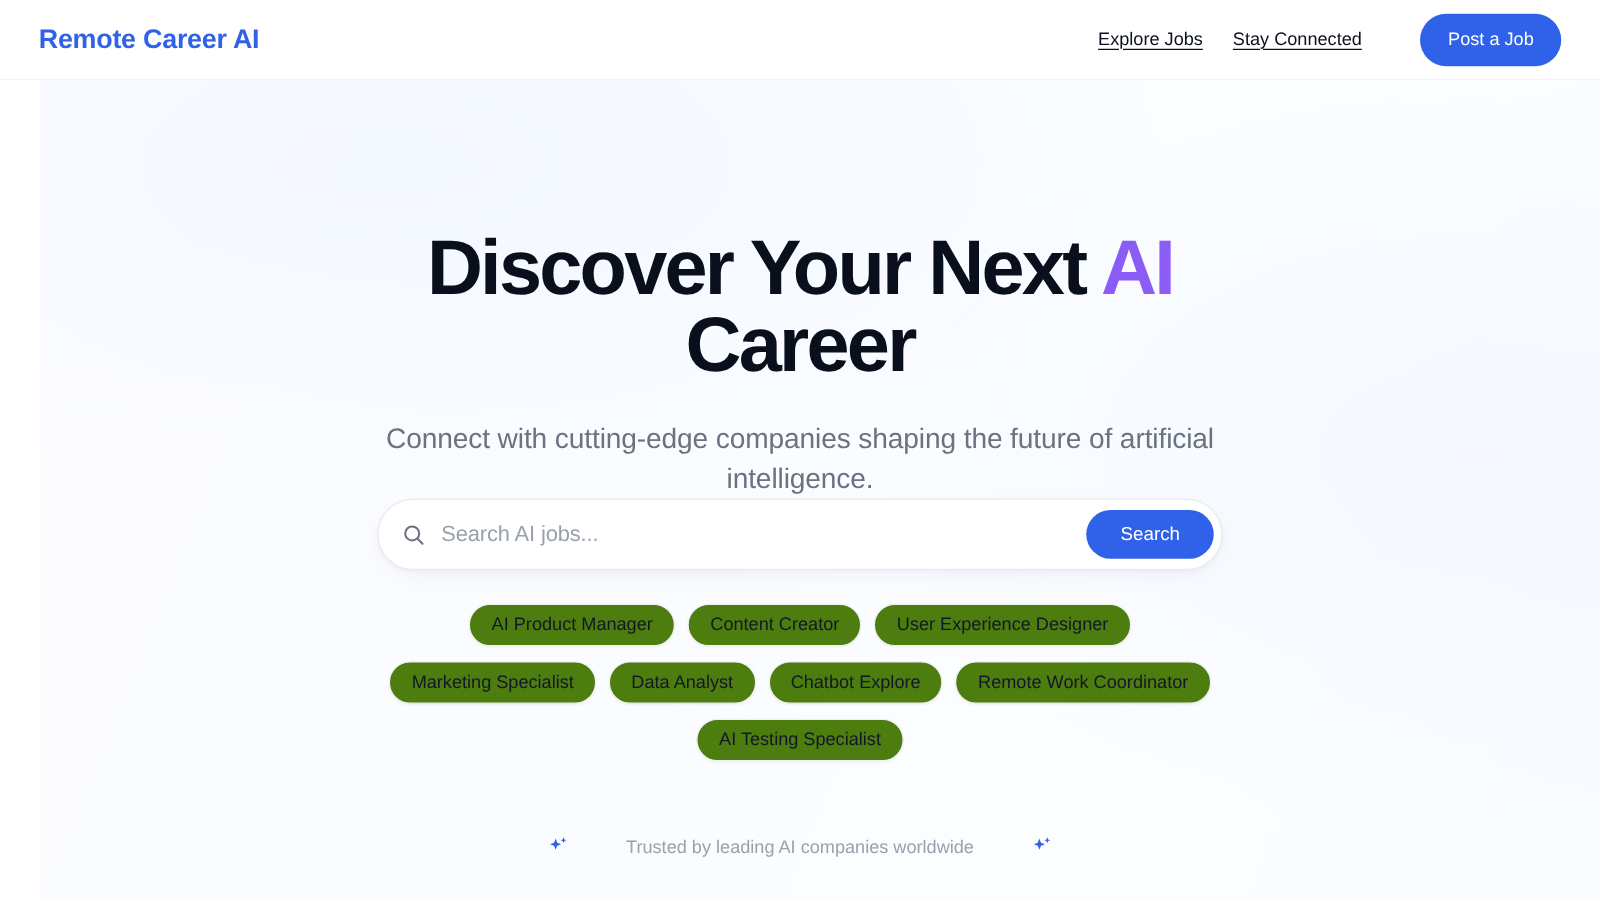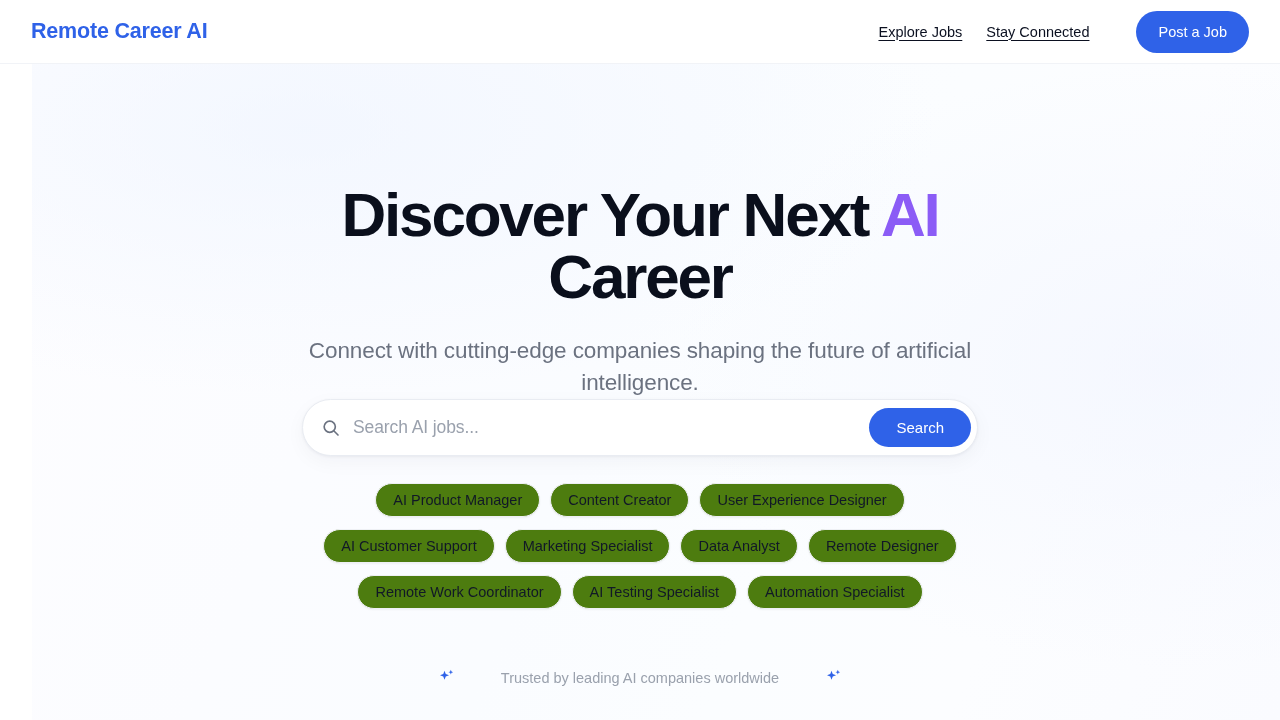--- a/index.html
+++ b/index.html
@@ -262,27 +262,25 @@
         <line x1="15.6" y1="15.6" x2="20.4" y2="20.4"></line>
       </svg>
       <input class="search-input" type="text" placeholder="Search AI jobs..." style="">
       <button class="search-btn">Search</button>
     </div>
 
     <div class="tags">
       <button class="tag">AI Product Manager</button>
       <button class="tag">Content Creator</button>
       <button class="tag">User Experience Designer</button>
-      <button class="tag">AI Customer Support</button>
       <button class="tag">Marketing Specialist</button>
       <button class="tag">Data Analyst</button>
-      <button class="tag">Remote Designer</button>
+      <button class="tag">Chatbot Explore</button>
       <button class="tag">Remote Work Coordinator</button>
       <button class="tag">AI Testing Specialist</button>
-      <button class="tag">Automation Specialist</button>
     </div>
 
     <div class="trusted">
       <svg class="sparkle" viewBox="0 0 24 24" fill="currentColor">
         <path d="M9.2 2.6l1.75 4.6 4.6 1.75-4.6 1.75-1.75 4.6-1.75-4.6L2.85 8.95l4.6-1.75z"></path>
         <path d="M18.1 1.2l.95 2.35 2.35.95-2.35.95-.95 2.35-.95-2.35-2.35-.95 2.35-.95z"></path>
       </svg>
       <span class="trusted-text">Trusted by leading AI companies worldwide</span>
       <svg class="sparkle" viewBox="0 0 24 24" fill="currentColor">
         <path d="M9.2 2.6l1.75 4.6 4.6 1.75-4.6 1.75-1.75 4.6-1.75-4.6L2.85 8.95l4.6-1.75z"></path>

